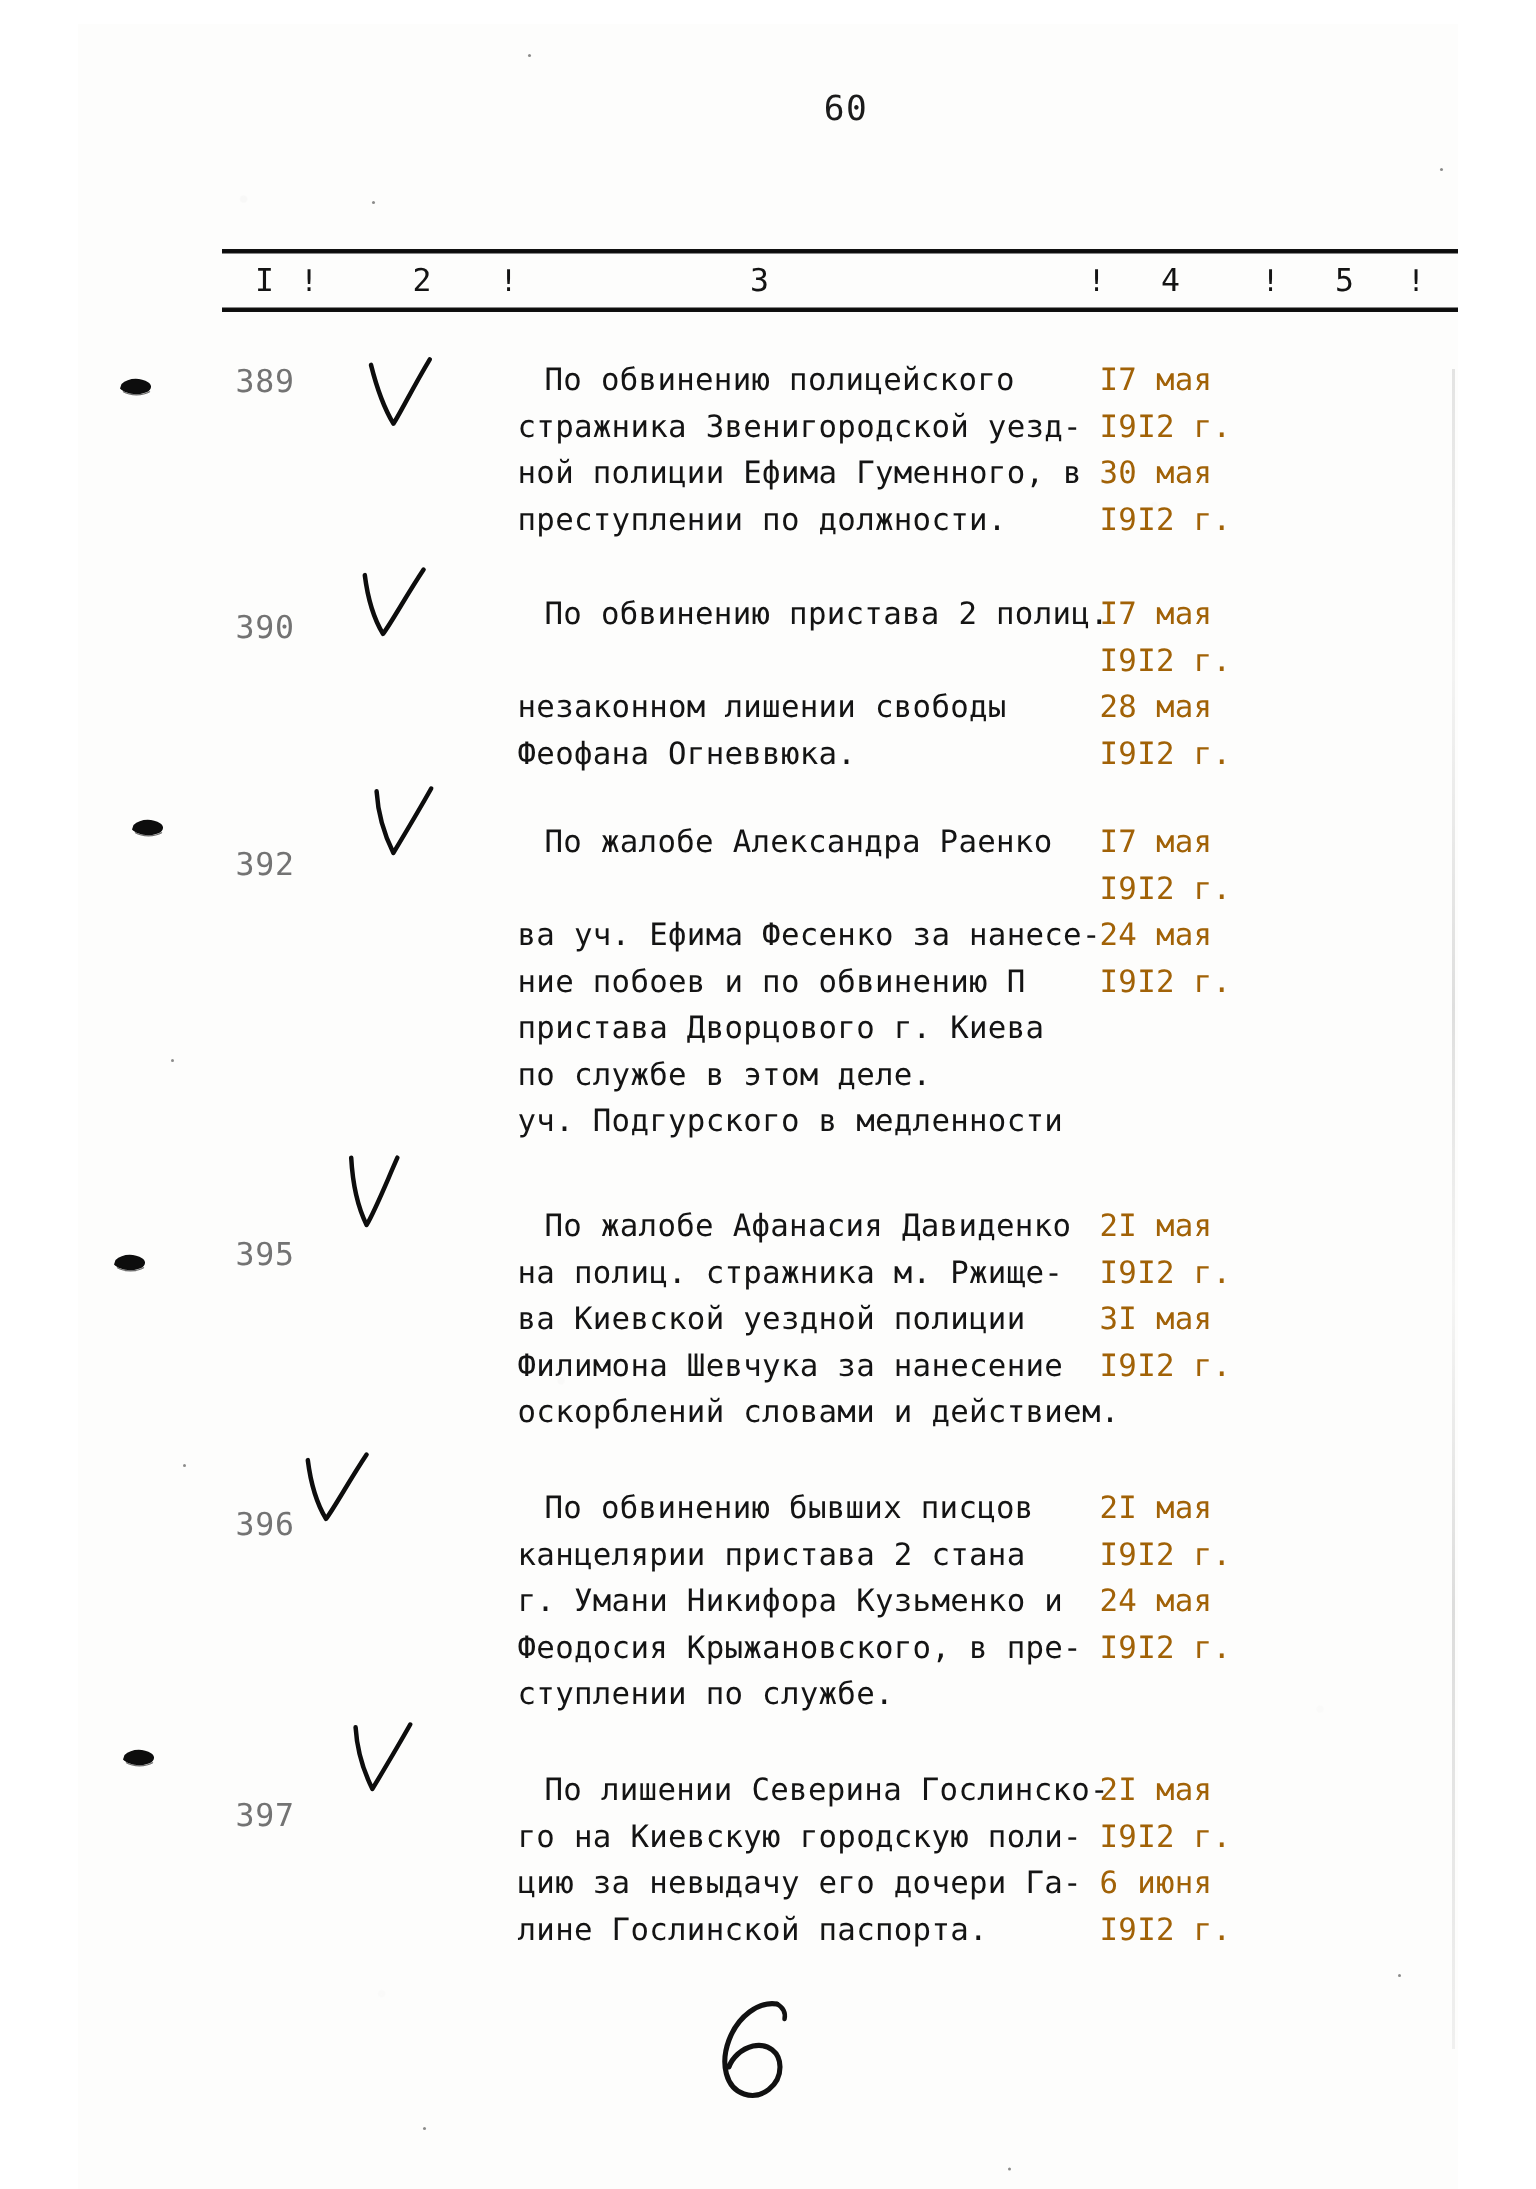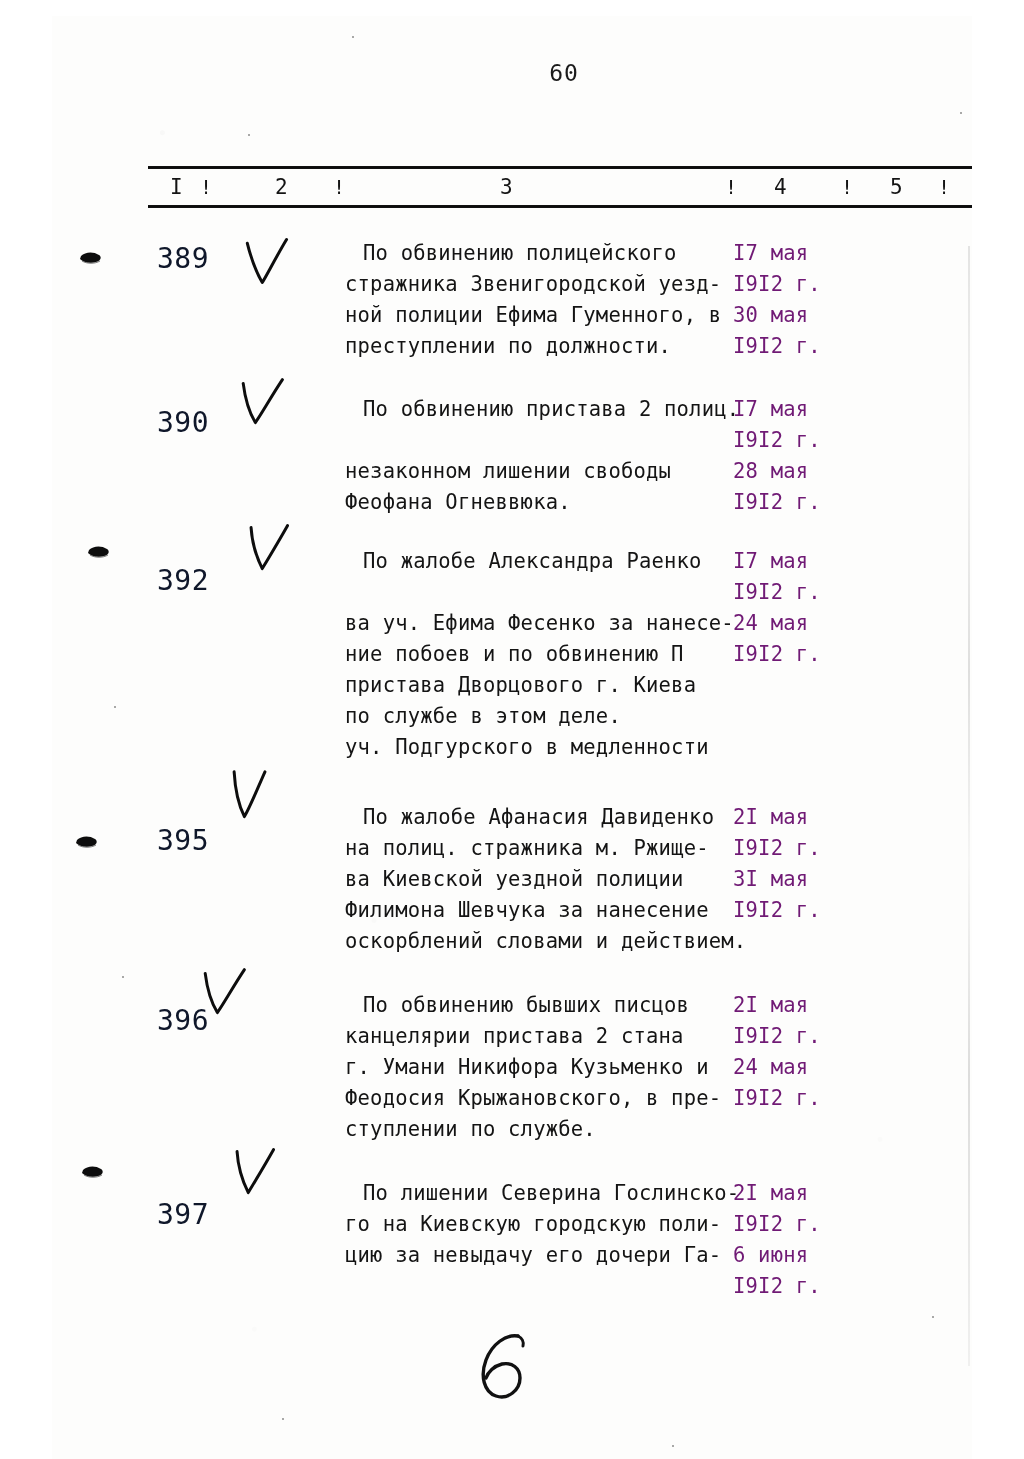--- a/index.html
+++ b/index.html
@@ -90,23 +90,23 @@
   
   .entry {
     position: absolute;
     left: 0;
     width: 1024px;
     z-index: 2;
   }
   .entry-no {
     position: absolute;
     left: 105px;
-    font-size: 28px;
+    font-size: 21px;
     letter-spacing: 0.5px;
-    color: #0f172a;
+    color: #737373;
     white-space: nowrap;
   }
   .check-mark {
     position: absolute;
     width: 56px;
     height: 62px;
     color: #0d0d0d;
   }
   .check-mark svg { display: block; width: 100%; height: 100%; }
 
@@ -130,21 +130,21 @@
     letter-spacing: 0.2px;
     color: #141414;
   }
   .line .dt {
     position: absolute;
     left: 388px;
     top: 0;
     font-size: 20.5px;
     line-height: 31px;
     letter-spacing: 0.2px;
-    color: #701a75;
+    color: #a16207;
   }
   .line .txt.indent { padding-left: 18px; }
 
   
   .margin-blot {
     position: absolute;
     width: 26px;
     height: 15px;
     z-index: 3;
   }
@@ -372,20 +372,21 @@
           </div>
           <div class="line">
             <span class="txt">го на Киевскую городскую поли-</span>
             <span class="dt">I9I2 г.</span>
           </div>
           <div class="line">
             <span class="txt">цию за невыдачу его дочери Га-</span>
             <span class="dt">6 июня</span>
           </div>
           <div class="line">
+            <span class="txt">лине Гослинской паспорта.</span>
             <span class="dt">I9I2 г.</span>
           </div>
         </div>
       </div>
     </div>
 
   <div id="blots-root">
       <div class="margin-blot" style="left: 26px; top: 234px;">
         <svg viewBox="0 0 26 15" aria-hidden="true">
           <path d="M3 6 C7 2, 15 1, 21 5 C24 7, 23 11, 18 12 C12 14, 5 12, 2 9 Z" fill="#0d0d0d"></path>

